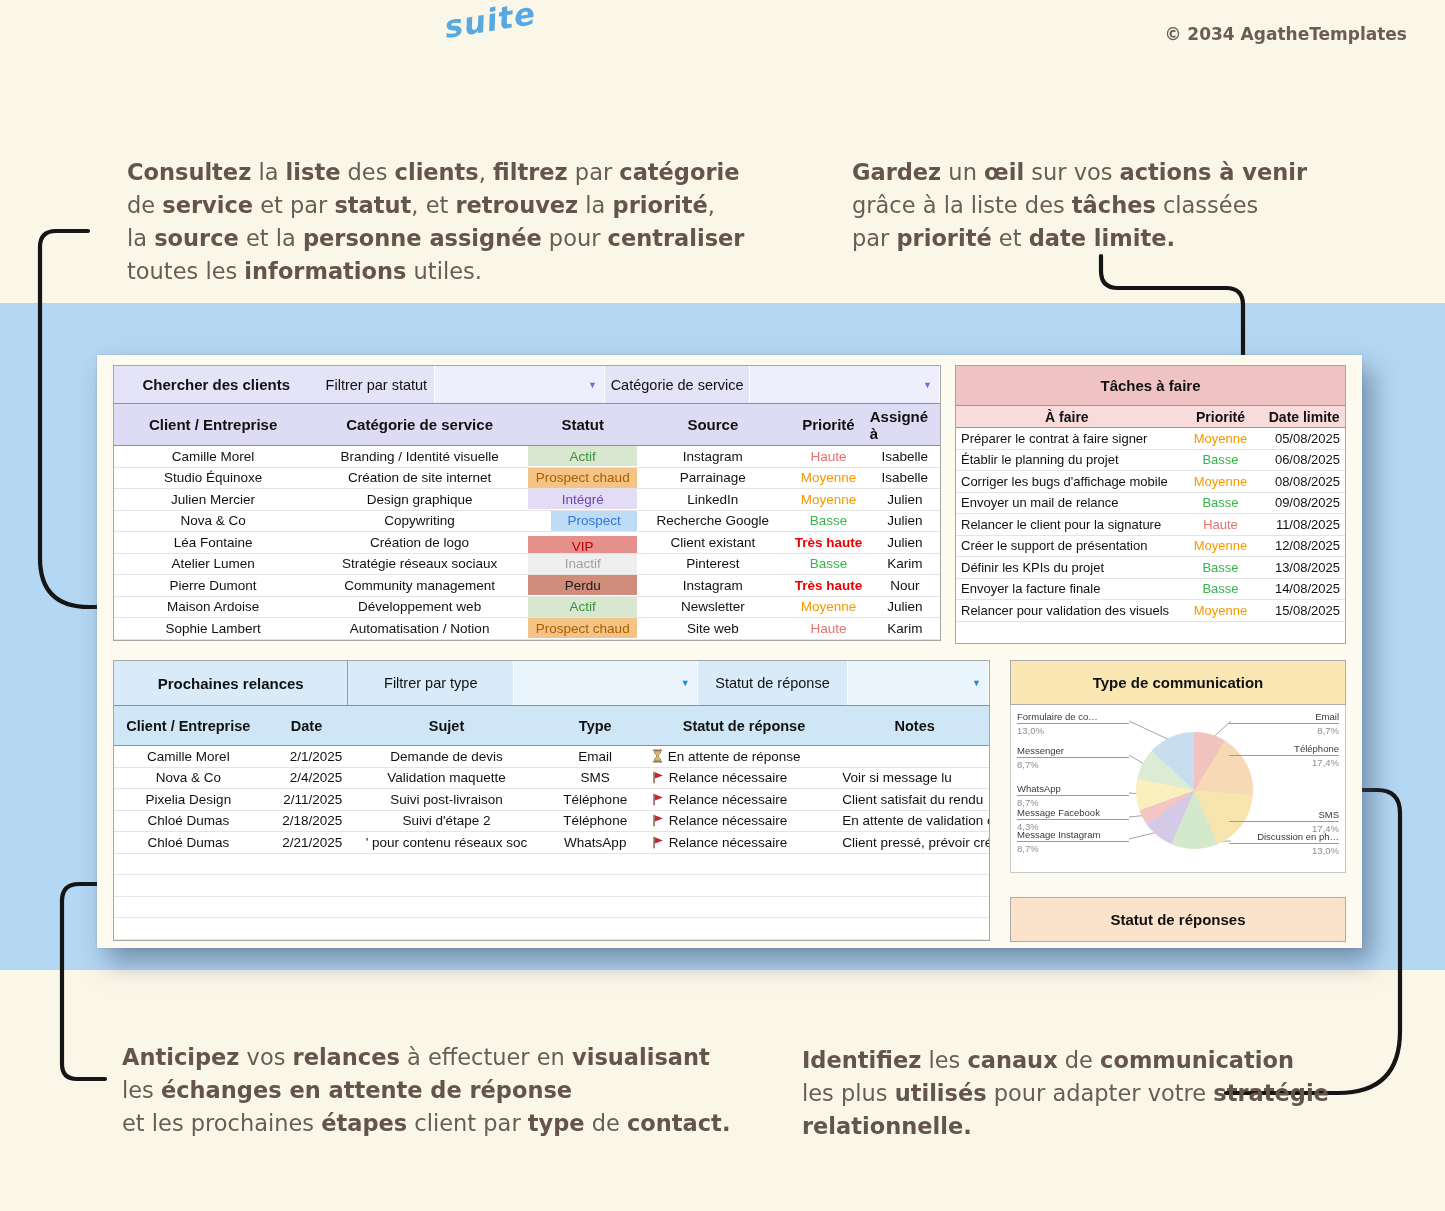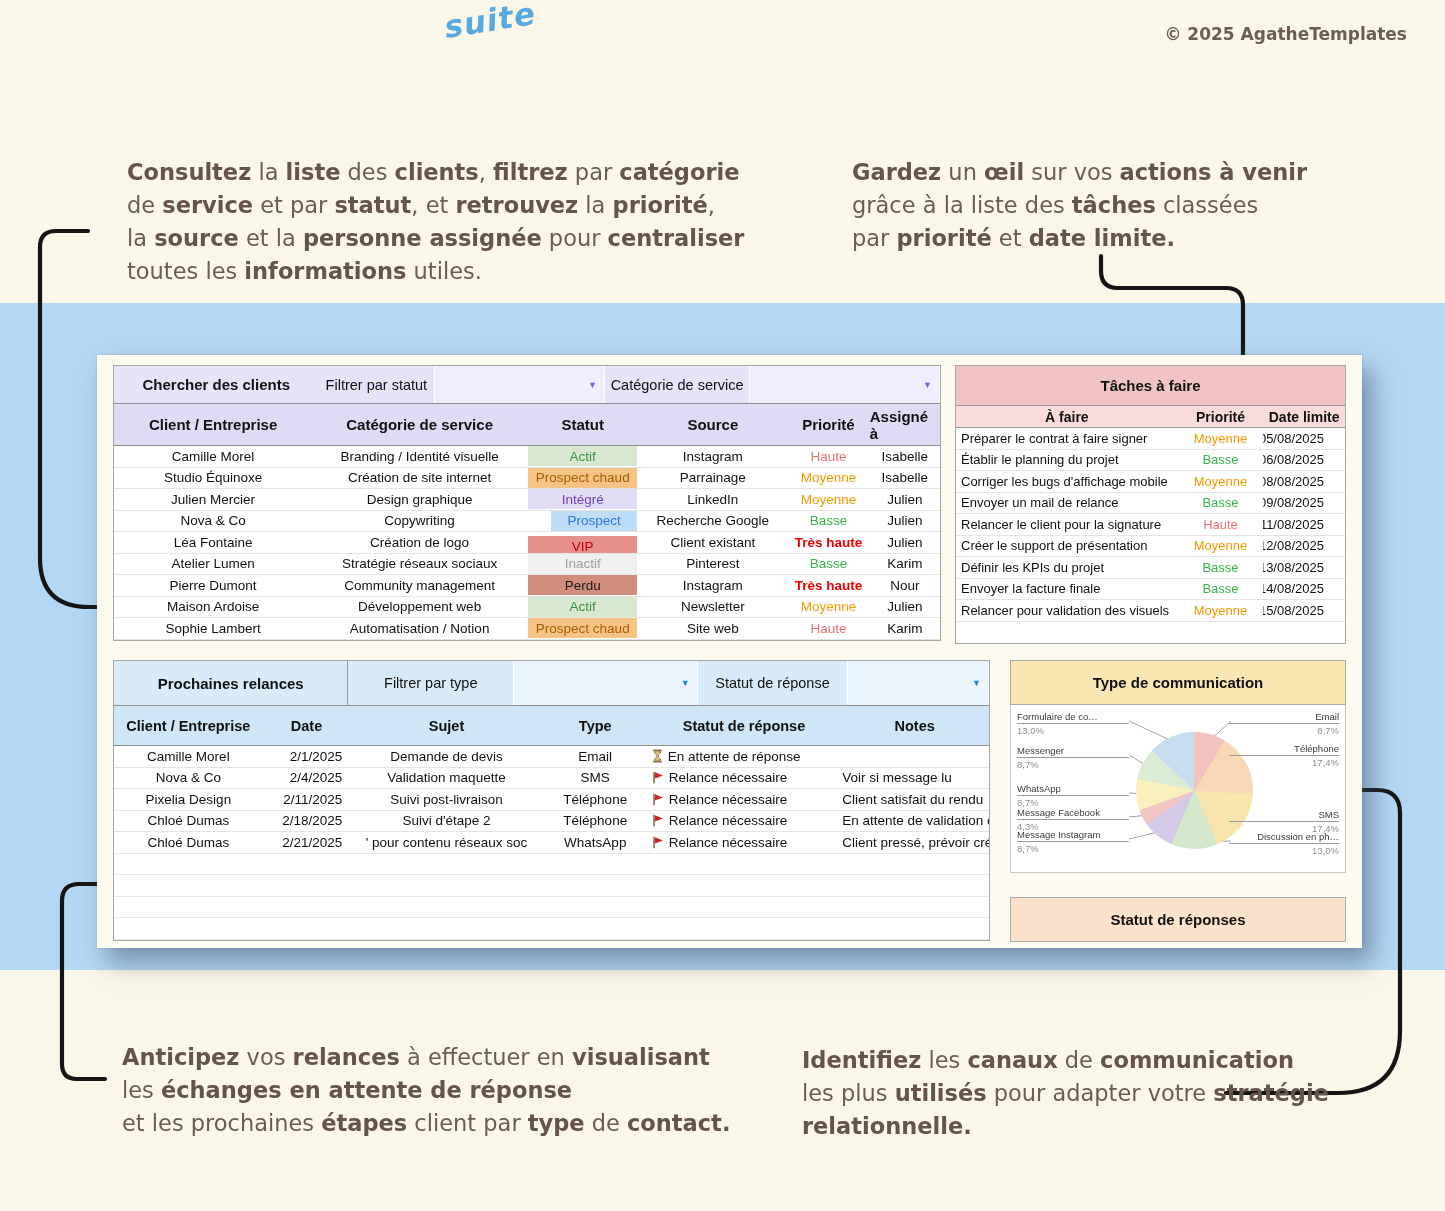--- a/index.html
+++ b/index.html
@@ -51,21 +51,21 @@
   .pill{width:calc(100% - 2px);height:20px;margin:0 1px;display:flex;align-items:center;justify-content:center}
   
   .tasks{left:858px;top:10px;width:391px}
   .t-title{height:40px;background:#EFC3C3;border-bottom:1px solid #999;display:flex;align-items:center;
            justify-content:center;font-weight:700;font-size:15px;color:#111}
   .t-head{display:flex;height:22px;background:#F9DBDB;border-bottom:1px solid #999}
   .t-head .hcell{font-size:14px}
   .tasks .cw:nth-child(1){width:57%}.tasks .cw:nth-child(2){width:22%}.tasks .cw:nth-child(3){width:21%}
   .tasks .c{font-size:13px}
   .tasks .trow .cw:nth-child(1){justify-content:flex-start;padding-left:5px}
-  .tasks .trow .cw:nth-child(3){justify-content:flex-end;padding-right:21px}
+  .tasks .trow .cw:nth-child(3){justify-content:flex-end;padding-right:5px}
   
   .relances{left:16px;top:305px;width:877px}
   .rel-filter{display:flex;height:45px;background:#D9EBF9;border-bottom:1px solid #8F8F8F}
   .relances .f1{width:235px;border-right:1px solid #9B9B9B;font-weight:700;font-size:15px}
   .relances .f2{width:165px}.relances .f3{width:185px}.relances .f4{width:150px}.relances .f5{width:142px}
   .rel-head{display:flex;height:40px;background:#CEE6F6;border-bottom:1px solid #8F8F8F}
   .rel-head .hcell{font-size:14.5px}
   .relances .cw:nth-child(1){width:17%}.relances .cw:nth-child(2){width:10%}
   .relances .cw:nth-child(3){width:22%}.relances .cw:nth-child(4){width:12%}
   .relances .cw:nth-child(5){width:22%}.relances .cw:nth-child(6){width:17%}
@@ -102,21 +102,21 @@
         <path d="M0,0 L4.6,2.3 L0,4.6 z" fill="#151515"></path>
       </marker>
     </defs>
     <path d="M 88 231 H 56 Q 40 231 40 247 V 558 Q 40 607 89 607 H 126" fill="none" stroke="#151515" stroke-width="4.2" stroke-linecap="round" marker-end="url(#ah)"></path>
     <path d="M 1101 256 V 271 Q 1101 288 1118 288 H 1226 Q 1243 288 1243 305 V 372" fill="none" stroke="#151515" stroke-width="4.2" stroke-linecap="round" marker-end="url(#ah)"></path>
     <path d="M 105 1079 H 77 Q 62 1079 62 1064 V 901 Q 62 884 79 884 H 126" fill="none" stroke="#151515" stroke-width="4.2" stroke-linecap="round" marker-end="url(#ah)"></path>
     <path d="M 1226 1093 H 1338 Q 1400 1093 1400 1031 V 813 Q 1400 790 1377 790 H 1337" fill="none" stroke="#151515" stroke-width="4.2" stroke-linecap="round" marker-end="url(#ah)"></path>
   </svg>
 
   <div class="suite">suite</div>
-  <div class="copyright">© 2025 AgatheTemplates</div>
+  <div class="copyright">© 2034 AgatheTemplates</div>
 
   <div class="para p-tl"><b>Consultez</b><span> la </span><b>liste</b><span> des </span><b>clients</b><span>, </span><b>filtrez</b><span> par </span><b>catégorie</b><span>
 de </span><b>service</b><span> et par </span><b>statut</b><span>, et </span><b>retrouvez</b><span> la </span><b>priorité</b><span>,
 la </span><b>source</b><span> et la </span><b>personne assignée</b><span> pour </span><b>centraliser</b><span>
 toutes les </span><b>informations</b><span> utiles.</span></div>
   <div class="para p-tr"><b>Gardez</b><span> un </span><b>œil</b><span> sur vos </span><b>actions à venir</b><span>
 grâce à la liste des </span><b>tâches</b><span> classées
 par </span><b>priorité</b><span> et </span><b>date limite.</b></div>
   <div class="para p-bl"><b>Anticipez</b><span> vos </span><b>relances</b><span> à effectuer en </span><b>visualisant</b><span>
 les </span><b>échanges en attente de réponse</b><span>

